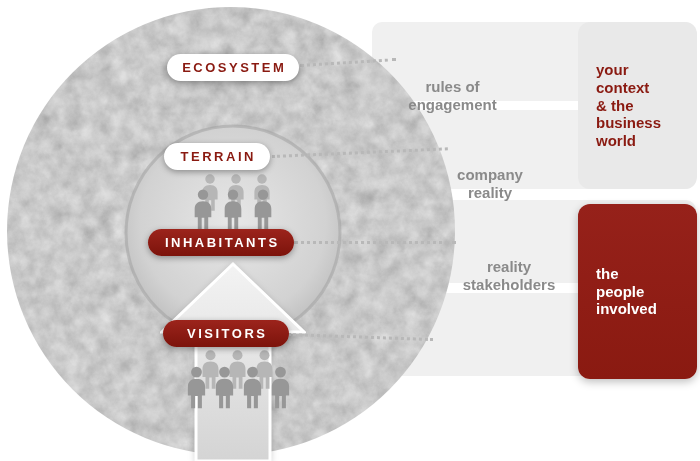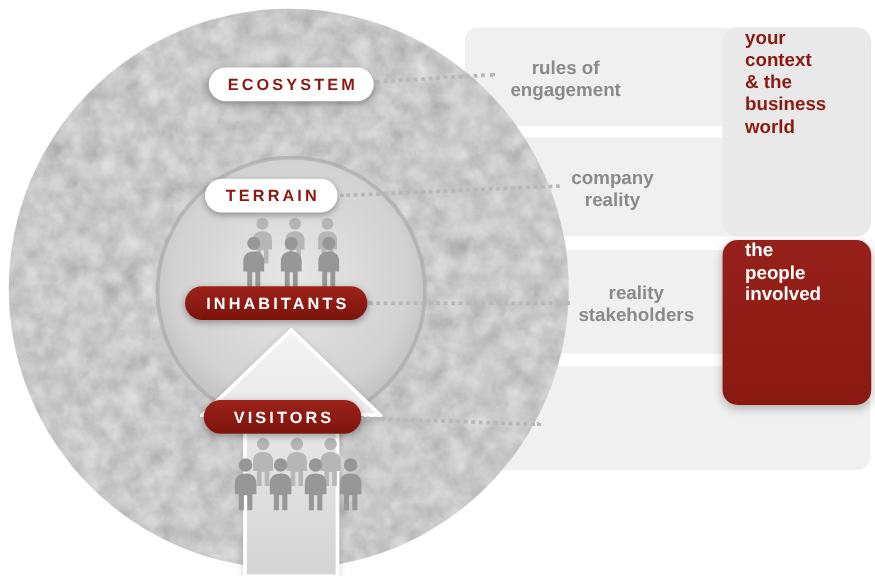--- a/index.html
+++ b/index.html
@@ -14,25 +14,25 @@
   .stage{position:relative;width:700px;height:461px;overflow:hidden;background:#fff;}
 
   
   .row{position:absolute;left:372px;width:324px;background:var(--row-bg);border-radius:10px;z-index:1;}
   .row.r1{top:22px;height:79px;}
   .row.r2{top:110px;height:79px;}
   .row.r3{top:200px;height:83px;}
   .row.r4{top:293px;height:83px;}
 
   
-  .block{position:absolute;left:578px;width:119px;border-radius:12px;display:flex;
+  .block{position:absolute;left:578px;width:119px;border-radius:12px;display:flex;align-items:center;
          padding-left:18px;font-weight:bold;font-size:15px;line-height:1.18;z-index:2;}
   .block .inner{width:66px;}
   .block.light{top:22px;height:167px;background:var(--block-light-bg);color:var(--accent);}
-  .block.dark{top:192px;height:132px;background:linear-gradient(#96211a,var(--accent));color:#fff;
+  .block.dark{top:204px;height:175px;background:linear-gradient(#96211a,var(--accent));color:#fff;
               box-shadow:0 3px 8px rgba(0,0,0,.25);}
 
   
   .forest-wrap{position:absolute;left:5px;top:5px;width:452px;height:452px;z-index:3;}
 
   
   .arrow-wrap{position:absolute;left:160px;top:262px;width:146px;height:199px;z-index:4;
               filter:drop-shadow(0 2px 3px rgba(0,0,0,.18));}
 
   
@@ -57,21 +57,21 @@
         box-shadow:0 2px 6px rgba(0,0,0,.35);z-index:7;}
   .pill.light{background:#fff;color:var(--accent);}
   .pill.dark{background:linear-gradient(#9c241c,#7c130b);color:#fff;}
   .pill.p-ecosystem{left:167px;top:54px;width:132px;text-align:right;}
   .pill.p-terrain{left:164px;top:143px;width:106px;}
   .pill.p-inhabitants{left:148px;top:229px;width:146px;}
   .pill.p-visitors{left:163px;top:320px;width:126px;text-align:center;}
 
   
   .desc{position:absolute;color:var(--text-gray);font-weight:bold;font-size:15px;line-height:1.18;
-        text-align:center;z-index:7;}
+        text-align:center;z-index:7;margin-top:32px;}
   .desc.d1{left:395px;top:46px;width:115px;}
   .desc.d2{left:440px;top:134px;width:100px;}
   .desc.d3{left:450px;top:226px;width:118px;}
   .desc.d4{left:435px;top:320px;width:118px;}
 </style>
 </head>
 <body>
 
 <div class="stage">
 

